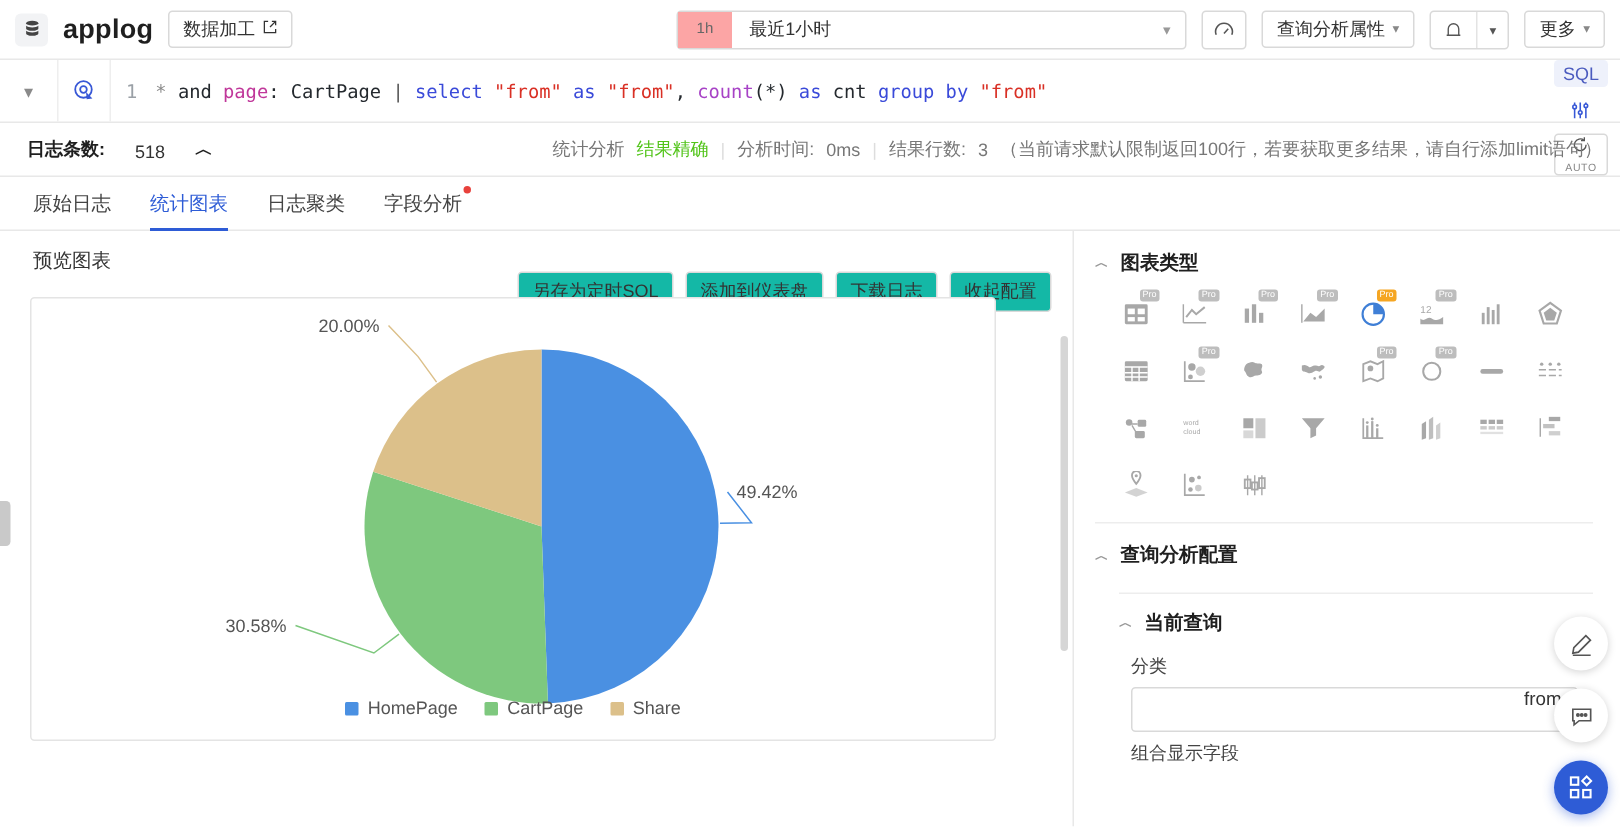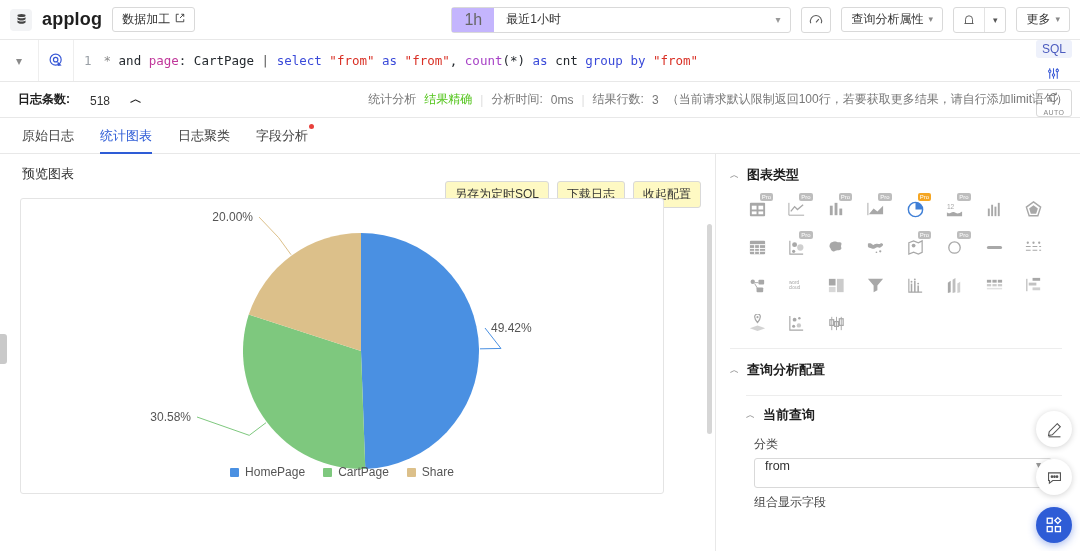--- a/index.html
+++ b/index.html
@@ -27,21 +27,21 @@
     align-items: center; gap: 5px; white-space: nowrap; cursor: pointer;
     font-family: "Liberation Sans", sans-serif; line-height: 1.2;
   }
   .topbar-spacer { flex: 1 1 auto; }
   .time-picker {
     width: 340px; height: 26px; border: 1px solid #d9d9d9; border-radius: 3px;
     display: flex; align-items: center; background: #fff; font-size: 12px;
     cursor: pointer;
   }
   .time-badge {
-    background: #c4b5fd; color: #666; padding: 3px 12px; font-size: 16px;
+    background: #fca5a5; color: #666; padding: 3px 12px; font-size: 10px;
     margin: 0; height: 100%; display: flex; align-items: center;
   }
   .time-label { padding-left: 12px; color: #333; flex: 1 1 auto; }
   .time-caret { padding-right: 10px; color: #999; font-size: 10px; }
   .icon-btn {
     width: 30px; height: 26px; border: 1px solid #d9d9d9; border-radius: 3px;
     background: #fff; display: flex; align-items: center; justify-content: center;
     cursor: pointer; color: #555;
   }
   .split-btn { display: flex; align-items: stretch; border: 1px solid #d9d9d9; border-radius: 3px; }
@@ -119,21 +119,21 @@
 
   
   .main { display: flex; height: calc(551px - 40px - 42px - 36px - 36px); }
   .chartpane { width: 716px; position: relative; border-right: 1px solid #e8e8e8; }
   .chartpane-head {
     height: 40px; display: flex; align-items: center; padding: 0 14px 0 22px; gap: 8px;
   }
   .preview-title { font-size: 13px; color: #333; }
   .head-spacer { flex: 1 1 auto; }
   .mini-btn {
-    border: 1px solid #d9d9d9; background: #fef9c3; border-radius: 3px; font-size: 12px;
+    border: 1px solid #d9d9d9; background: #14b8a6; border-radius: 3px; font-size: 12px;
     color: #333; padding: 4px 9px; cursor: pointer; white-space: nowrap;
     font-family: "Liberation Sans", sans-serif;
     margin-top: 40px;
   }
   .chart-card {
     position: absolute; left: 20px; top: 44px; width: 644px; height: 296px;
     border: 1px solid #e4e4e4; border-radius: 3px; background: #fff;
   }
   .chart-svg-wrap { width: 100%; height: 100%; position: relative; }
   .legend {
@@ -184,22 +184,22 @@
   }
   .chart-icon.selected .pro-badge { background: #f5a623; }
   .cfg-divider { height: 1px; background: #ededed; margin: 4px 18px 0 14px; }
   .sub-head {
     display: flex; align-items: center; gap: 8px; font-size: 13px; font-weight: bold;
     color: #1f1f1f; padding: 10px 0 6px 30px; cursor: pointer;
   }
   .field-label { font-size: 12px; color: #444; padding: 6px 0 5px 38px; }
   .select-box {
     margin: 0 28px 0 38px; height: 30px; border: 1px solid #d9d9d9; border-radius: 3px;
-    display: flex; align-items: flex-start; padding: 0 10px; font-size: 12.5px; color: #333;
-    cursor: pointer; background: #fff;
+    display: flex; align-items: flex-end; padding: 0 10px; font-size: 12.5px; color: #333;
+    cursor: pointer; background: #fff; flex-direction: column;
   }
   .select-box .sel-caret { margin-left: auto; color: #999; font-size: 10px; }
   .cfg-subdivider { height: 1px; background: #ededed; margin: 8px 18px 0 30px; }
 
   
   .fabs {
     position: absolute; right: 8px; bottom: 8px; display: flex;
     flex-direction: column; align-items: center; gap: 12px; z-index: 20;
   }
   .fab {
@@ -332,20 +332,21 @@
   </div>
 </div>
 
 <div class="main">
 
   <div class="chartpane">
     <div class="chartpane-head">
       <span class="preview-title">预览图表</span>
       <span class="head-spacer"></span>
       <button class="mini-btn">另存为定时SQL</button>
+      <button class="mini-btn">添加到仪表盘</button>
       <button class="mini-btn">下载日志</button>
       <button class="mini-btn">收起配置</button>
     </div>
 
     <div class="chart-card">
       <div class="chart-svg-wrap">
         <svg id="pie-svg" width="644" height="296" viewBox="0 0 644 296">
             <path d="M340,152 L340,34 A118,118 0 0 1 344.2992602684946,269.92165348715116 Z" fill="#4a90e2"></path>
             <polyline points="458.9802457437886,149.83179273415084 479.9767596985748,149.4491679225304 464,129" fill="none" stroke="#4a90e2" stroke-width="1"></polyline>
             <text x="470" y="133" text-anchor="start" font-size="12" fill="#555" font-family="&quot;Liberation Sans&quot;, sans-serif">49.42%</text>

